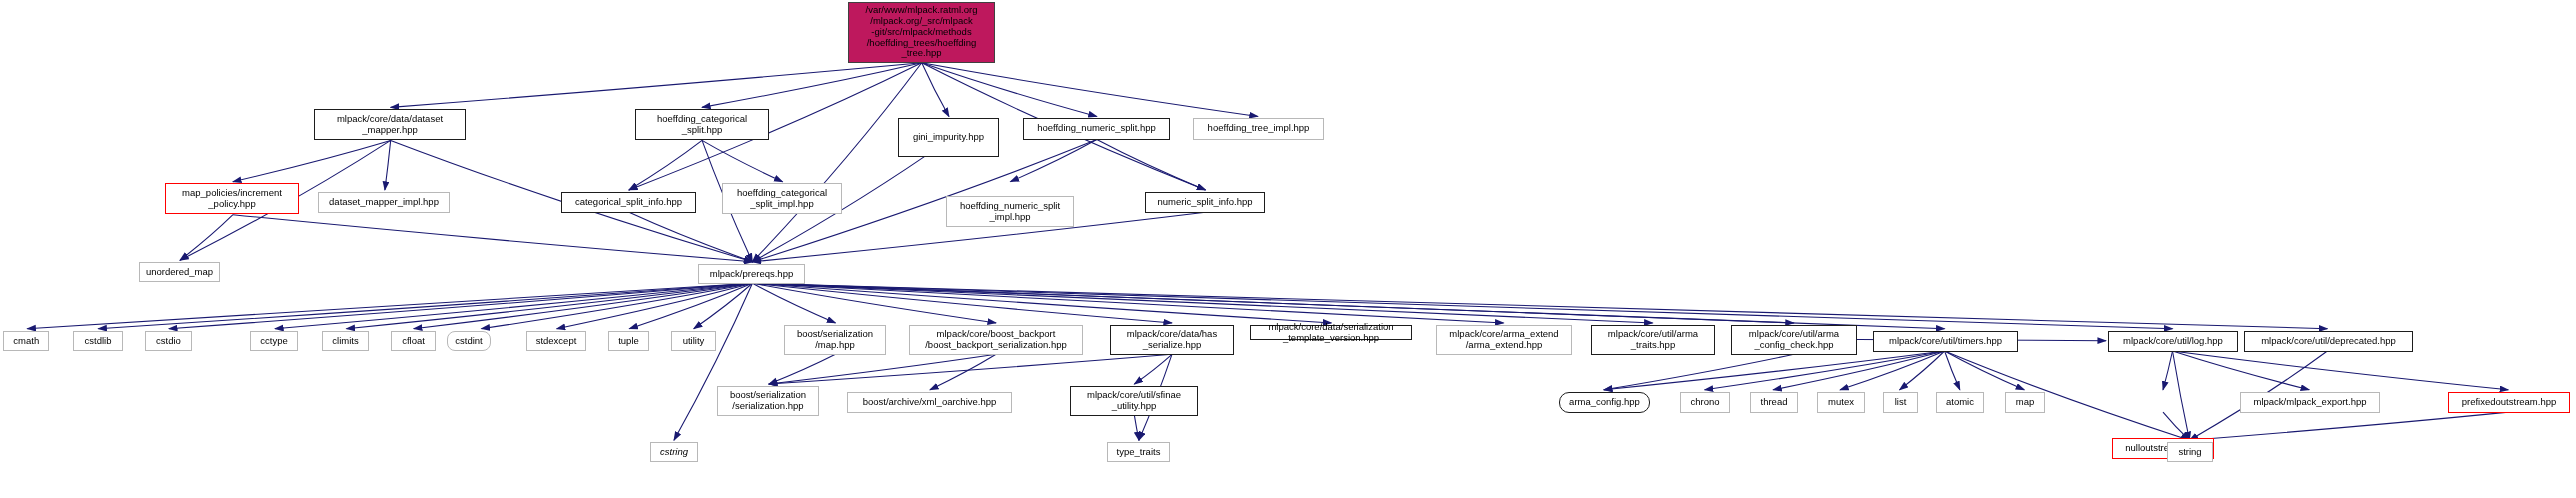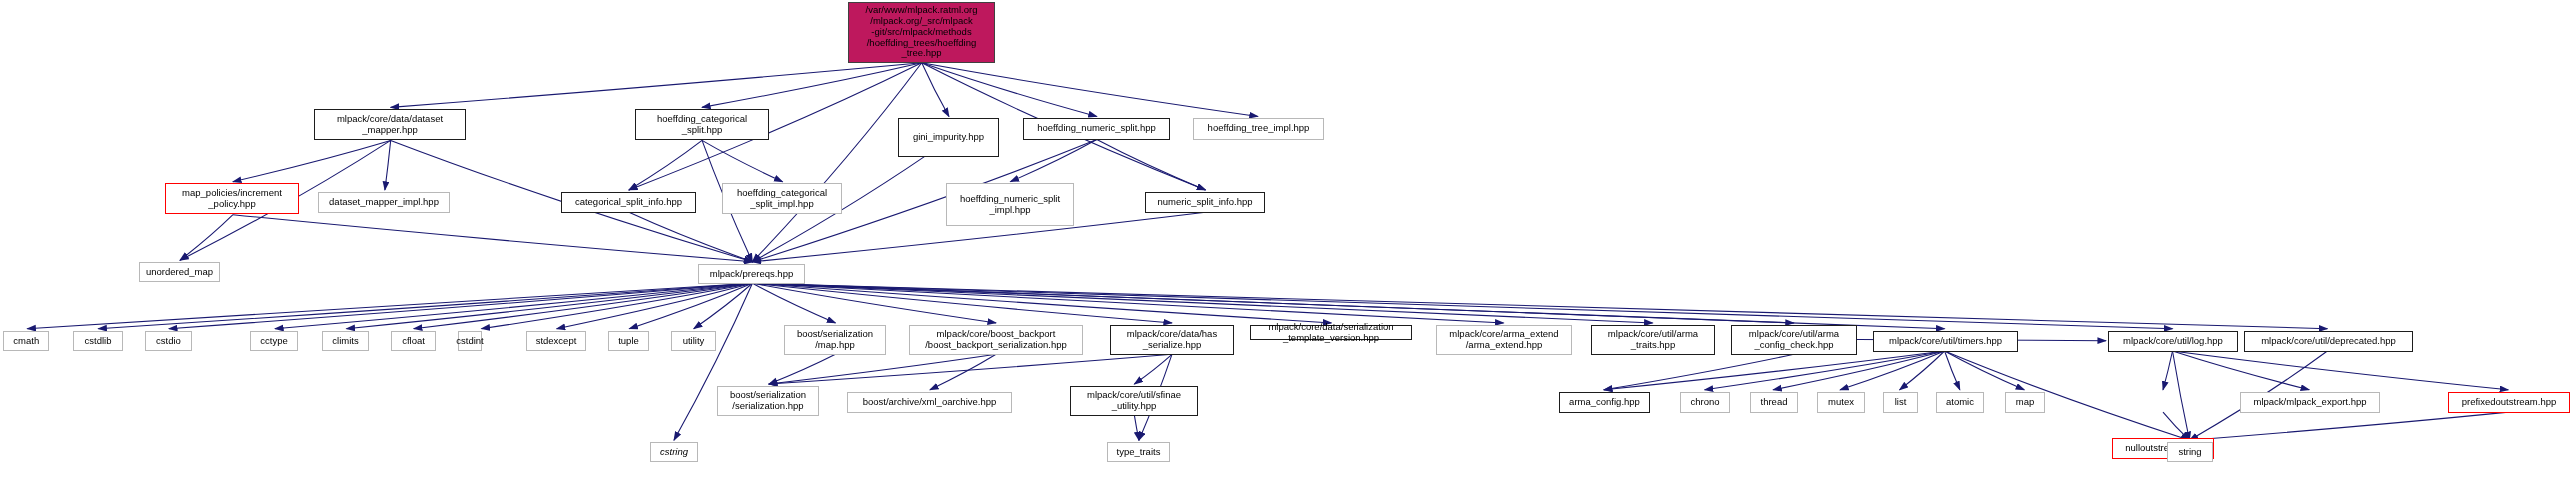--- a/index.html
+++ b/index.html
@@ -149,32 +149,32 @@
 _split.hpp</div>
       <div class="node solid" style="left: 898px; top: 118px; width: 101px; height: 39px;">gini_impurity.hpp</div>
       <div class="node solid" style="left: 1023px; top: 118px; width: 147px; height: 21.5px;">hoeffding_numeric_split.hpp</div>
       <div class="node light" style="left: 1193px; top: 118px; width: 131px; height: 21.5px;">hoeffding_tree_impl.hpp</div>
       <div class="node red" style="left: 165px; top: 183px; width: 134px; height: 31px;">map_policies/increment
 _policy.hpp</div>
       <div class="node light" style="left: 318px; top: 192px; width: 132px; height: 20.7px;">dataset_mapper_impl.hpp</div>
       <div class="node solid" style="left: 561px; top: 192px; width: 135px; height: 20.7px;">categorical_split_info.hpp</div>
       <div class="node light" style="left: 722px; top: 183px; width: 120px; height: 31px;">hoeffding_categorical
 _split_impl.hpp</div>
-      <div class="node light" style="left: 946px; top: 183px; width: 128px; height: 43px;">hoeffding_numeric_split
+      <div class="node light" style="left: 946px; top: 196px; width: 128px; height: 31px;">hoeffding_numeric_split
 _impl.hpp</div>
       <div class="node solid" style="left: 1145px; top: 192px; width: 120px; height: 20.7px;">numeric_split_info.hpp</div>
       <div class="node light" style="left: 139px; top: 262px; width: 81px; height: 20px;">unordered_map</div>
       <div class="node light" style="left: 698px; top: 264px; width: 107px; height: 20px;">mlpack/prereqs.hpp</div>
       <div class="node light" style="left: 3.3px; top: 331px; width: 46px; height: 20px;">cmath</div>
       <div class="node light" style="left: 73px; top: 331px; width: 50px; height: 20px;">cstdlib</div>
       <div class="node light" style="left: 145px; top: 331px; width: 47px; height: 20px;">cstdio</div>
       <div class="node light" style="left: 250px; top: 331px; width: 48px; height: 20px;">cctype</div>
       <div class="node light" style="left: 322px; top: 331px; width: 47px; height: 20px;">climits</div>
       <div class="node light" style="left: 391px; top: 331px; width: 45px; height: 20px;">cfloat</div>
-      <div class="node light" style="left: 458px; top: 331px; width: 24px; height: 20px;">cstdint</div>
+      <div class="node light" style="left: 447px; top: 331px; width: 44px; height: 20px; border-radius: 8px;">cstdint</div>
       <div class="node light" style="left: 526px; top: 331px; width: 60px; height: 20px;">stdexcept</div>
       <div class="node light" style="left: 608px; top: 331px; width: 41px; height: 20px;">tuple</div>
       <div class="node light" style="left: 671px; top: 331px; width: 45px; height: 20px;">utility</div>
       <div class="node light" style="left: 784px; top: 325px; width: 102px; height: 30px;">boost/serialization
 /map.hpp</div>
       <div class="node light" style="left: 909px; top: 325px; width: 174px; height: 30px;">mlpack/core/boost_backport
 /boost_backport_serialization.hpp</div>
       <div class="node solid" style="left: 1110px; top: 325px; width: 124px; height: 30px;">mlpack/core/data/has
 _serialize.hpp</div>
       <div class="node solid" style="left: 1250px; top: 325px; width: 162px; height: 15px;">mlpack/core/data/serialization
@@ -186,21 +186,21 @@
       <div class="node solid" style="left: 1731px; top: 325px; width: 126px; height: 30px;">mlpack/core/util/arma
 _config_check.hpp</div>
       <div class="node solid" style="left: 1873px; top: 331px; width: 145px; height: 20.7px;">mlpack/core/util/timers.hpp</div>
       <div class="node solid" style="left: 2108px; top: 331px; width: 130px; height: 20.7px;">mlpack/core/util/log.hpp</div>
       <div class="node solid" style="left: 2244px; top: 331px; width: 169px; height: 20.7px;">mlpack/core/util/deprecated.hpp</div>
       <div class="node light" style="left: 717px; top: 386px; width: 102px; height: 30px;">boost/serialization
 /serialization.hpp</div>
       <div class="node light" style="left: 847px; top: 392px; width: 165px; height: 20.7px;">boost/archive/xml_oarchive.hpp</div>
       <div class="node solid" style="left: 1070px; top: 386px; width: 128px; height: 30px;">mlpack/core/util/sfinae
 _utility.hpp</div>
-      <div class="node solid" style="left: 1559px; top: 392px; width: 91px; height: 20.7px;">arma_config.hpp</div>
+      <div class="node solid" style="left: 1559px; top: 392px; width: 91px; height: 20.7px; border-radius: 10px;">arma_config.hpp</div>
       <div class="node light" style="left: 1680px; top: 392px; width: 50px; height: 20.7px;">chrono</div>
       <div class="node light" style="left: 1750px; top: 392px; width: 48px; height: 20.7px;">thread</div>
       <div class="node light" style="left: 1817px; top: 392px; width: 48px; height: 20.7px;">mutex</div>
       <div class="node light" style="left: 1883px; top: 392px; width: 35px; height: 20.7px;">list</div>
       <div class="node light" style="left: 1936px; top: 392px; width: 48px; height: 20.7px;">atomic</div>
       <div class="node light" style="left: 2005px; top: 392px; width: 40px; height: 20.7px;">map</div>
       <div class="node red" style="left: 2112px; top: 392px; width: 102px; height: 20.7px; margin-top: 46px;">nulloutstream.hpp</div>
       <div class="node light" style="left: 2240px; top: 392px; width: 140px; height: 20.7px;">mlpack/mlpack_export.hpp</div>
       <div class="node red" style="left: 2448px; top: 392px; width: 122px; height: 20.7px;">prefixedoutstream.hpp</div>
       <div class="node light" style="left: 650px; top: 442px; width: 48px; height: 20px; font-style: italic;">cstring</div>

